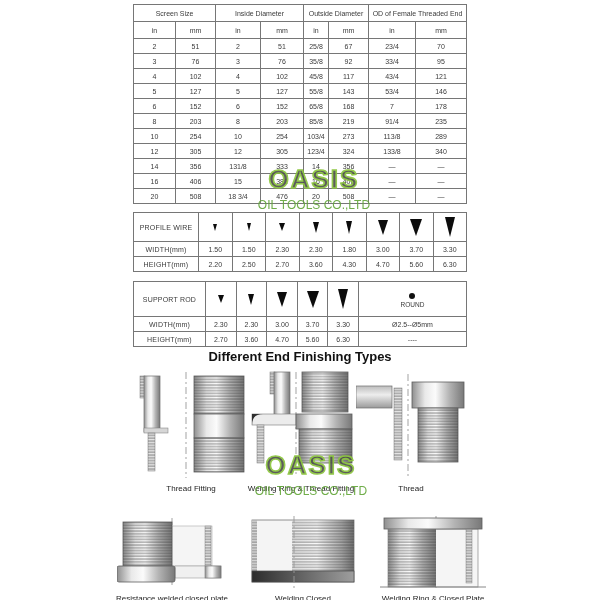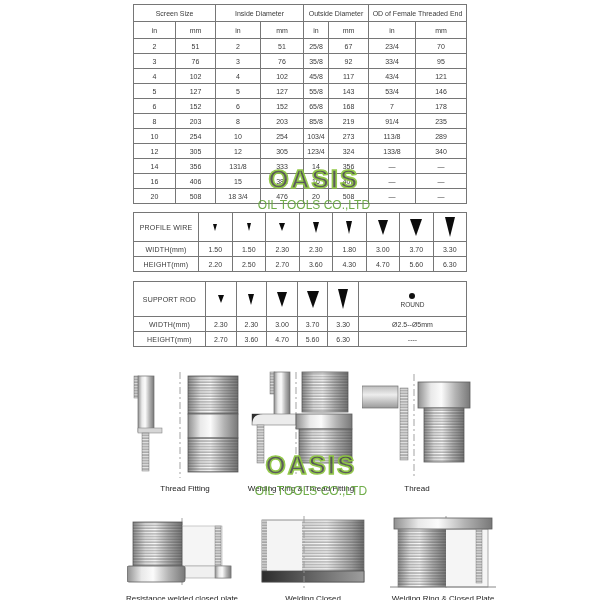--- a/index.html
+++ b/index.html
@@ -23,21 +23,21 @@
   .num-row td{height:14px;}
   .lbl{font-size:7px;letter-spacing:.2px;}
   .tri{display:inline-block;width:0;height:0;border-style:solid;
        border-color:#0c0c0c transparent transparent transparent;border-bottom-width:0;vertical-align:middle;}
   .dot{display:inline-block;width:6px;height:6px;border-radius:50%;background:#111;margin-top:4px;}
   .round-cell div{font-size:6.5px;line-height:9px;color:#3a3a3a;}
   
   .heading{position:absolute;top:349px;left:0;width:600px;text-align:center;
            font-size:13px;font-weight:bold;color:#111;}
   
-  .fig-row{position:absolute;display:flex;justify-content:space-between;}
+  .fig-row{position:absolute;display:flex;justify-content:center;}
   #figrow1{left:130px;top:370px;width:342px;}
   #figrow2{left:126px;top:516px;width:352px;gap:20px;}
   figure{margin:0;display:flex;flex-direction:column;align-items:center;}
   figcaption{font-size:8px;color:#222;margin-top:2px;white-space:nowrap;}
   
   .watermark{position:absolute;text-align:center;pointer-events:none;opacity:.92;line-height:1;}
   .wm-main{font-weight:900;font-size:26px;letter-spacing:2px;color:#4f4f4f;
            -webkit-text-stroke:1.6px var(--green,#8cc63e);
            text-shadow:0 0 1px var(--green,#8cc63e);}
   .wm-sub{font-weight:normal;font-size:12px;letter-spacing:0;color:#64a73b;margin-top:7px;
@@ -291,20 +291,21 @@
       <td>2.70</td>
       <td>3.60</td>
       <td>4.70</td>
       <td>5.60</td>
       <td>6.30</td>
       <td>----</td>
     </tr>
   </tbody>
     </table>
 
+  <div class="heading">Different End Finishing Types</div>
 
   <div class="fig-row" id="figrow1">
 
     <figure>
       <svg width="110" height="112" viewBox="0 0 110 112">
         <defs>
           <linearGradient id="m1" x1="0" y1="0" x2="1" y2="0">
             <stop offset="0" stop-color="#8f8f8f"></stop>
               <stop offset=".25" stop-color="#e9e9e9"></stop>
             <stop offset=".45" stop-color="#fbfbfb"></stop>

